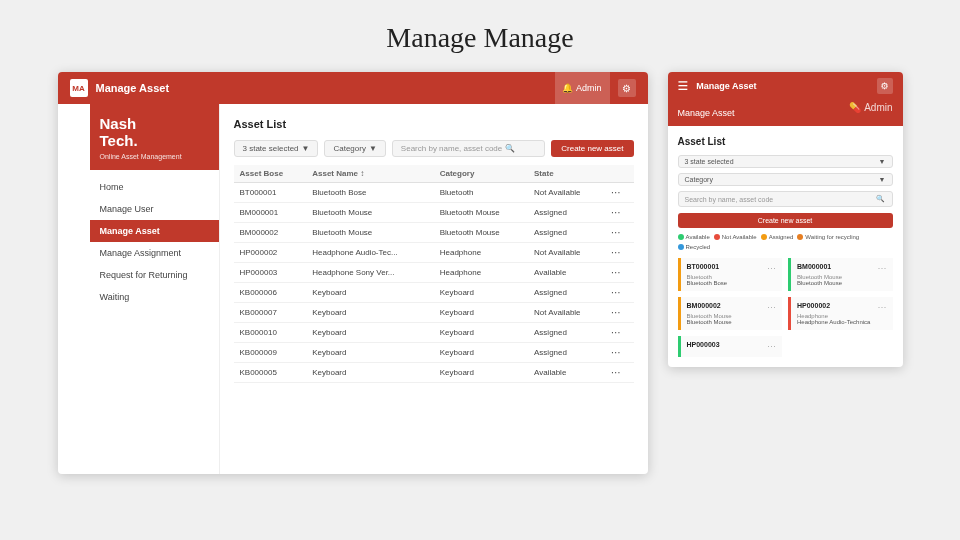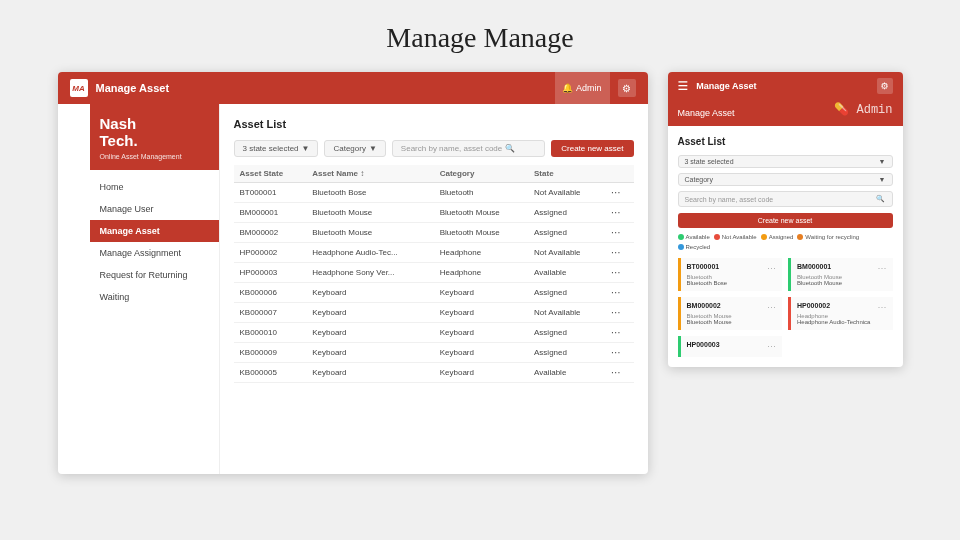--- a/index.html
+++ b/index.html
@@ -46,21 +46,20 @@
       align-items: center;
       padding: 0 12px;
       gap: 8px;
     }
     .ds-topbar-logo {
       width: 18px; height: 18px;
       background: #fff;
       display: flex; align-items: center; justify-content: center;
       font-size: 8px; font-weight: bold; color: #c0392b;
       border-radius: 2px;
-      font-style: italic;
     }
     .ds-topbar-title {
       color: #fff;
       font-size: 11px;
       font-weight: 600;
       flex: 1;
     }
     .ds-topbar-user {
       background: rgba(255,255,255,0.2);
       color: #fff;
@@ -219,24 +218,23 @@
     }
     .ms-subtitle-bar {
       background: #c0392b;
       padding: 2px 10px 6px;
     }
     .ms-subtitle {
       font-size: 9px;
       color: #fff;
     }
     .ms-user {
-      font-size: 12px;
+      font-size: 10px;
       color: rgba(255,255,255,0.8);
       float: right;
-      font-family: Liberation Mono, monospace;
     }
     .ms-body {
       padding: 10px;
     }
     .ms-section-title {
       font-size: 10px;
       font-weight: 700;
       color: #222;
       margin-bottom: 8px;
     }
@@ -386,21 +384,21 @@
           </div>
           <div class="ds-search">
             <span>Search by name, asset code</span>
             <span>🔍</span>
           </div>
           <div class="ds-create-btn">Create new asset</div>
         </div>
         <table class="ds-table">
           <thead>
             <tr>
-              <th>Asset State</th>
+              <th>Asset Bose</th>
               <th>Asset Name ↕</th>
               <th>Category</th>
               <th>State</th>
               <th></th>
             </tr>
           </thead>
           <tbody id="ds-table-body">
           <tr>
       <td>BT000001</td>
       <td>Bluetooth Bose</td>

